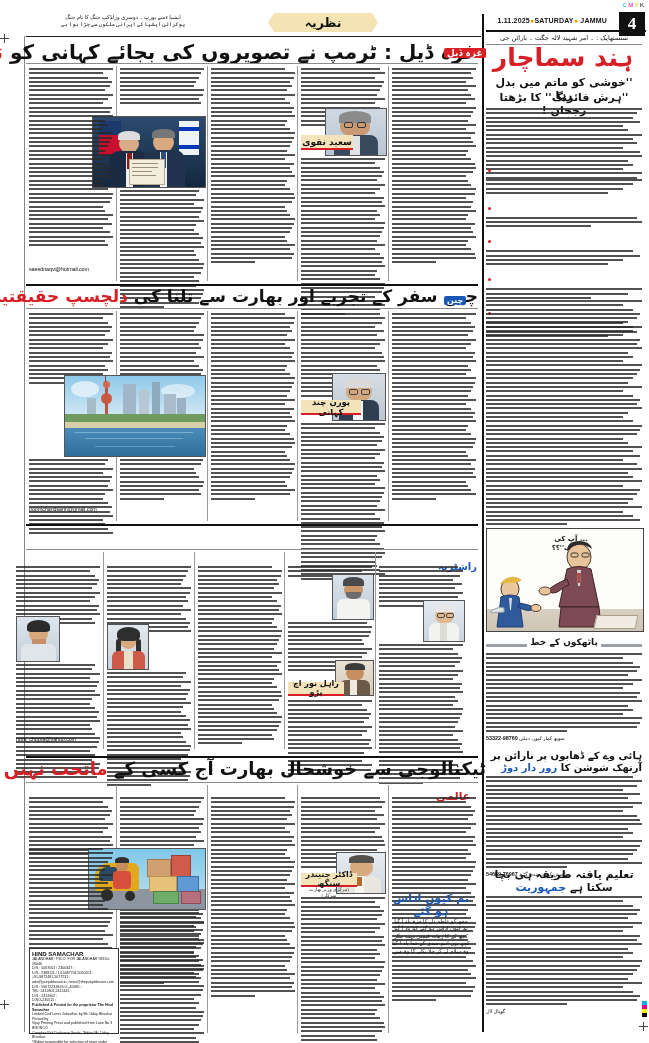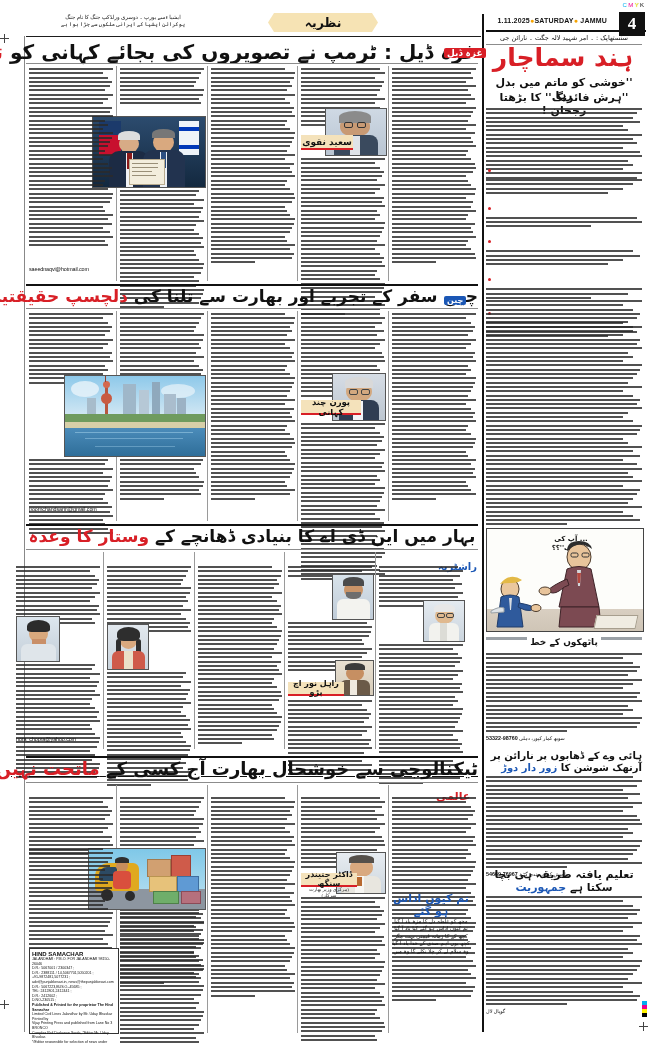--- a/index.html
+++ b/index.html
@@ -84,21 +84,21 @@
 
   
   .rail{position:absolute;right:0;top:0;width:169px;height:1043px;}
   .red-mast{
     direction:rtl;text-align:center;color:#d81f26;font-family:"DejaVu Sans",sans-serif;
     font-weight:bold;line-height:.95;white-space:nowrap;
   }
   .bullet-dot{display:inline-block;width:3px;height:3px;background:#d81f26;border-radius:50%;
     vertical-align:middle;margin-left:2px;}
 
-  .letters-bar{display:flex;align-items:flex-start;gap:3px;}
+  .letters-bar{display:flex;align-items:flex-end;gap:3px;}
   .letters-bar .bar{height:3px;background:#9aa0a6;flex:1;}
   .letters-bar .lbl{direction:rtl;font-family:"DejaVu Sans",sans-serif;font-weight:bold;
     font-size:9px;color:#111;white-space:nowrap;}
 
   .phone{font-family:"Liberation Sans",sans-serif;font-size:5.4px;font-weight:bold;color:#111;}
 
   
   .cartoon{position:absolute;border:1px solid #444;background:#fdfdfb;overflow:hidden;}
   .bubble{position:absolute;direction:rtl;font-family:"DejaVu Sans",sans-serif;
     font-size:7px;font-weight:bold;color:#111;line-height:9px;text-align:center;}
@@ -745,26 +745,20 @@
         <div class="ln s3"></div>
         <div class="ln s6"></div>
       <div class="ln s2"></div>
         <div class="ln s1"></div>
     </div>
     <div class="email" style="position:absolute;left:3px;top:195px;">poornchandsarin@gmail.com</div>
   </div>
 
   <div class="hrule thick" style="position:absolute;left:26px;top:524px;width:452px;"></div>
 
-  <div style="position:absolute;left:26px;top:528px;width:452px;">
-    <div class="hl" style="font-size:17px;">
-      <span>بہار میں این ڈی اے کا بنیادی ڈھانچے کے</span>
-      <span class="accent">وستار کا وعدہ</span>
-    </div>
-  </div>
   <div style="position:absolute;left:438px;top:556px;">
     <span style="color:#1b57b5;font-family:'DejaVu Sans',sans-serif;font-weight:bold;font-size:10px;direction:rtl;">راشٹریہ</span>
   </div>
   <div class="hrule thin" style="position:absolute;left:26px;top:549px;width:452px;"></div>
 
   <div class="col" style="position:absolute;left:13px;top:552px;width:452px;height:197px;">
     <div class="vrule" style="left:90px;top:0;height:197px;"></div>
     <div class="vrule" style="left:181px;top:0;height:197px;"></div>
     <div class="vrule" style="left:271px;top:0;height:197px;"></div>
     <div class="vrule" style="left:362px;top:0;height:197px;"></div>
@@ -1038,21 +1032,21 @@
         <div class="ln s1"></div>
       <div class="ln s7"></div>
         <div class="ln s2"></div>
         <div class="ln s4"></div>
     </div>
     <div class="email" style="position:absolute;left:3px;top:184px;">nora_chopra@yahoo.com</div>
   </div>
 
   <div class="hrule thick" style="position:absolute;left:26px;top:756px;width:452px;"></div>
 
-  <div style="position:absolute;left:26px;top:760px;width:452px;text-decoration:underline;">
+  <div style="position:absolute;left:34px;top:760px;width:452px;">
     <div class="hl" style="font-size:18px;">
       <span>ٹیکنالوجی سے خوشحال بھارت آج کسی کے</span>
       <span class="accent">ماتحت نہیں</span>
     </div>
   </div>
   <div style="position:absolute;left:436px;top:786px;">
     <span style="color:#d81f26;font-family:'DejaVu Sans',sans-serif;font-weight:bold;font-size:11px;direction:rtl;">عالمی</span>
   </div>
   <div class="hrule thin" style="position:absolute;left:26px;top:782px;width:452px;"></div>
 

